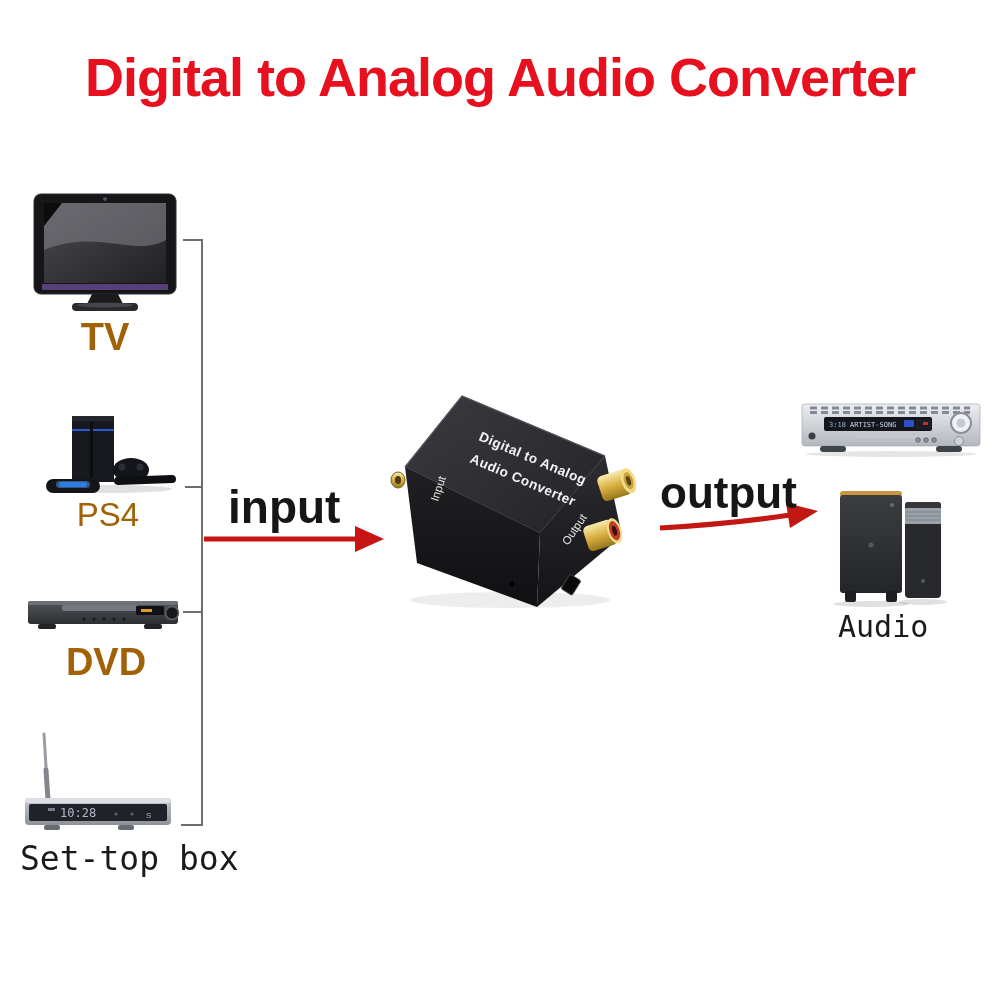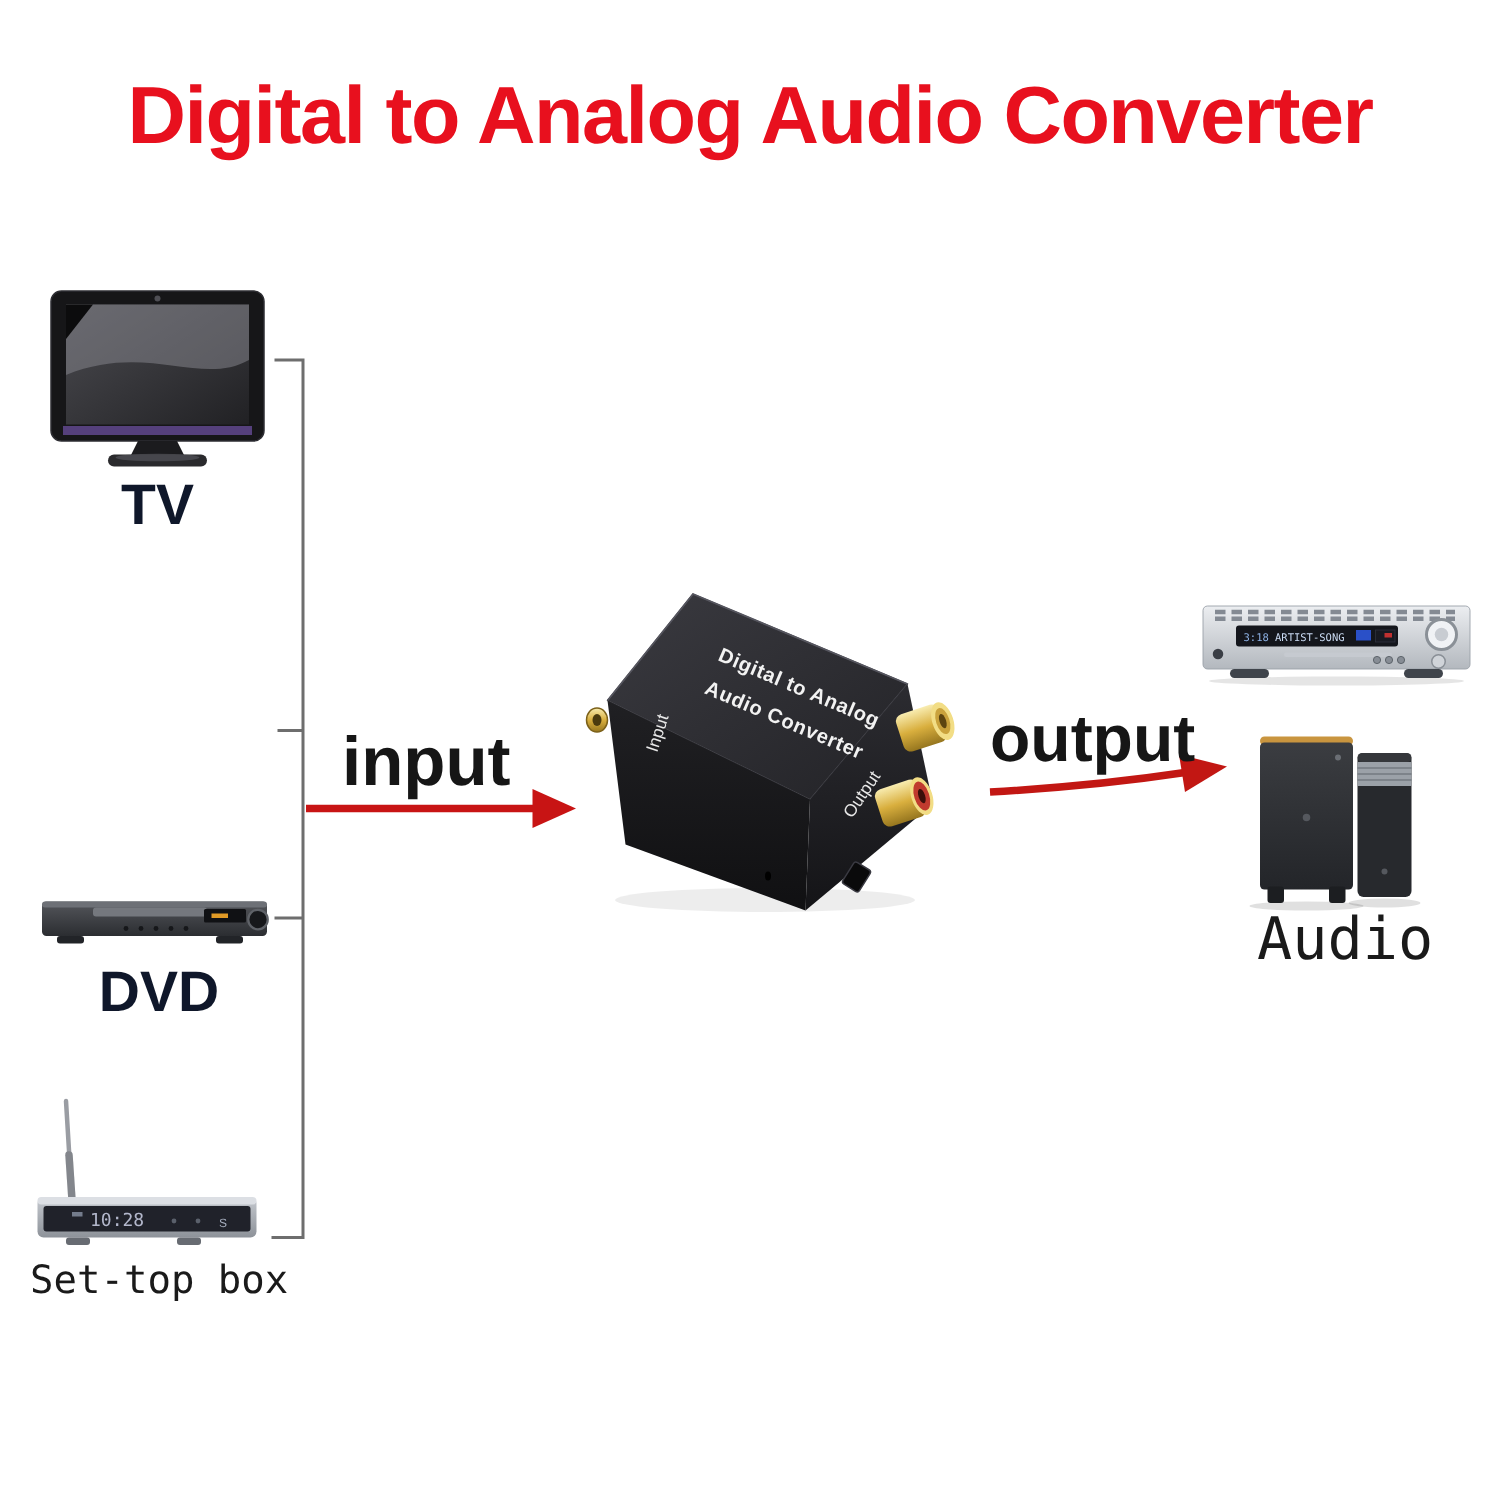--- a/index.html
+++ b/index.html
@@ -1,21 +1,21 @@
 <!DOCTYPE html>
 <html><head>
 <meta charset="utf-8">
 <style>
   html,body{margin:0;padding:0;background:#ffffff;}
   .canvas{position:relative;width:1000px;height:960px;background:#ffffff;overflow:hidden;
           font-family:"Liberation Sans", sans-serif;}
   .abs{position:absolute;}
   .page-title{left:0;right:0;top:46px;text-align:center;font-size:54px;font-weight:bold;
               letter-spacing:-1px;color:#e8101e;}
-  .dev-label{color:#0f172a;font-weight:600;text-align:center;}
+  .dev-label{color:#a16207;font-weight:600;text-align:center;}
   .mono-label{font-family:"DejaVu Sans Mono", monospace;color:#1a1a1a;font-weight:500;}
   .flow-label{color:#161616;font-weight:bold;}
   svg{display:block;}
   svg text{font-family:"Liberation Sans", sans-serif;}
   svg text.mono{font-family:"DejaVu Sans Mono", monospace;}
 </style>
 </head>
 <body>
 
 <div class="canvas">
@@ -48,20 +48,37 @@
       <path d="M14,11 H136 V48 C104,66 68,36 14,58 Z" fill="#84848a" opacity="0.55"></path>
       <path d="M14,34 L32,11 L14,11 Z" fill="#0c0c0d"></path>
       <rect x="12" y="92" width="126" height="6" fill="#55407c"></rect>
       <path d="M62,102 L88,102 L93,112 L57,112 Z" fill="#1b1b1e"></path>
       <rect x="42" y="111" width="66" height="8" rx="4" fill="#2a2a2d"></rect>
       <ellipse cx="75" cy="113" rx="28" ry="2.5" fill="#5a5a60" opacity="0.6"></ellipse>
     </svg>
     <div class="dev-label" style="font-size:38px;margin-top:2px;width:150px;">TV</div>
   </div>
 
+  <div class="abs" style="left:38px;top:396px;width:140px;">
+    <svg width="140" height="100" viewBox="0 0 140 100">
+      <ellipse cx="72" cy="93" rx="62" ry="4" fill="#000" opacity="0.12"></ellipse>
+      <rect x="34" y="20" width="42" height="66" fill="#17191e"></rect>
+      <rect x="34" y="20" width="42" height="5" fill="#24262d"></rect>
+      <rect x="34" y="33" width="42" height="2" fill="#2b59d8"></rect>
+      <rect x="52" y="26" width="3" height="56" fill="#0c0d10"></rect>
+      <ellipse cx="93" cy="74" rx="18" ry="12" fill="#13151a"></ellipse>
+      <circle cx="84" cy="71" r="3.5" fill="#2a2d35"></circle>
+        <circle cx="102" cy="71" r="3.5" fill="#2a2d35"></circle>
+      <rect x="76" y="80" width="62" height="8" rx="4" fill="#0e0f12" transform="rotate(-2 107 84)"></rect>
+      <rect x="8" y="83" width="54" height="14" rx="7" fill="#141519"></rect>
+      <rect x="18" y="85" width="34" height="7" rx="3.5" fill="#4f9cf0" opacity="0.5"></rect>
+      <rect x="21" y="86" width="28" height="5" rx="2.5" fill="#2f7de0"></rect>
+    </svg>
+    <div class="dev-label" style="font-size:33px;margin-top:0px;width:140px;font-weight:500;">PS4</div>
+  </div>
 
   <div class="abs" style="left:26px;top:594px;width:160px;">
     <svg width="160" height="38" viewBox="0 0 160 38">
       <defs>
         <linearGradient id="dvdg" x1="0" y1="0" x2="0" y2="1">
           <stop offset="0" stop-color="#54565b"></stop>
             <stop offset="1" stop-color="#2b2d31"></stop>
         </linearGradient>
       </defs>
       <rect x="2" y="7" width="150" height="23" rx="3" fill="url(#dvdg)"></rect>
@@ -95,21 +112,21 @@
       <rect x="5" y="70" width="146" height="5" rx="2.5" fill="#dcdfe4"></rect>
       <rect x="9" y="76" width="138" height="17" rx="2" fill="#20222a"></rect>
       <rect x="28" y="80" width="7" height="3" fill="#8a93a5" opacity="0.8"></rect>
       <text class="mono" x="40" y="89" font-size="12" fill="#cdd2e8" opacity="0.85">10:28</text>
       <circle cx="96" cy="86" r="1.6" fill="#5a606b"></circle>
       <circle cx="112" cy="86" r="1.6" fill="#5a606b"></circle>
       <text x="126" y="90" font-size="8" fill="#a7afbf">S</text>
       <rect x="24" y="97" width="16" height="5" rx="2" fill="#676b72"></rect>
       <rect x="98" y="97" width="16" height="5" rx="2" fill="#676b72"></rect>
     </svg>
-    <div class="mono-label" style="font-size:26px;margin-top:6px;white-space:nowrap;">Set-top box</div>
+    <div class="mono-label" style="font-size:33px;margin-top:6px;white-space:nowrap;">Set-top box</div>
   </div>
 
   <div class="abs flow-label" style="left:228px;top:480px;font-size:46px;">input</div>
 
   <svg class="abs" style="left:390px;top:388px;" width="265" height="225" viewBox="0 0 265 225">
     <defs>
       <linearGradient id="cvtop" x1="0" y1="0" x2="1" y2="1">
         <stop offset="0" stop-color="#3a3a40"></stop>
           <stop offset="1" stop-color="#232327"></stop>
       </linearGradient>
@@ -204,17 +221,17 @@
     <rect x="58" y="108" width="11" height="11" rx="2" fill="#1c1e21"></rect>
     <rect x="77" y="19" width="36" height="96" rx="4" fill="#27292d"></rect>
     <rect x="77" y="19" width="36" height="6" rx="3" fill="#35373b"></rect>
     <rect x="77" y="25" width="36" height="16" fill="#9ba1a8"></rect>
     <line x1="77" y1="29" x2="113" y2="29" stroke="#7d838a" stroke-width="1.2"></line>
     <line x1="77" y1="33" x2="113" y2="33" stroke="#7d838a" stroke-width="1.2"></line>
     <line x1="77" y1="37" x2="113" y2="37" stroke="#7d838a" stroke-width="1.2"></line>
     <circle cx="95" cy="98" r="2" fill="#55585e"></circle>
   </svg>
 
-  <div class="abs mono-label" style="left:838px;top:606px;font-size:39px;line-height:42px;">
+  <div class="abs mono-label" style="left:838px;top:606px;font-size:30px;line-height:42px;">
     <div>Audio</div>
   </div>
 
 </div>
 
 </body></html>

